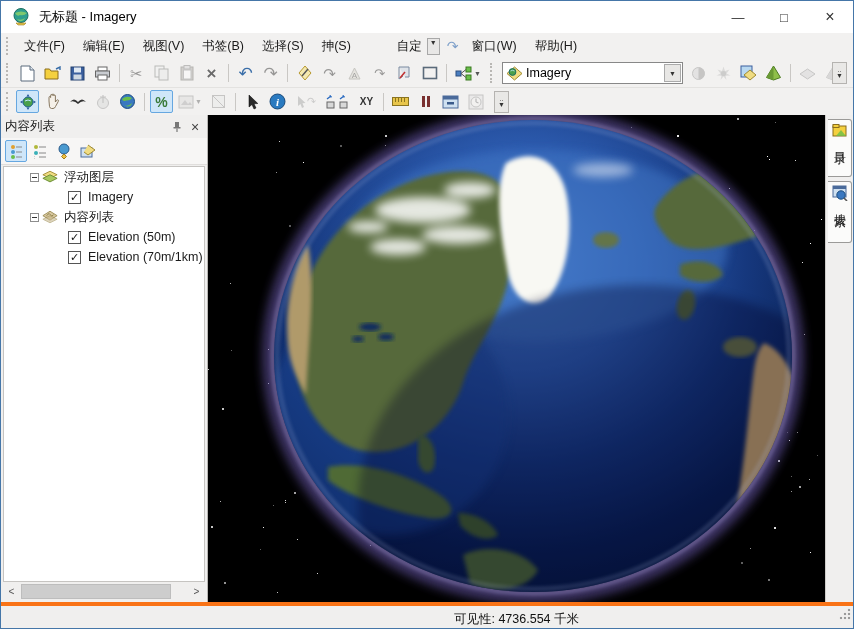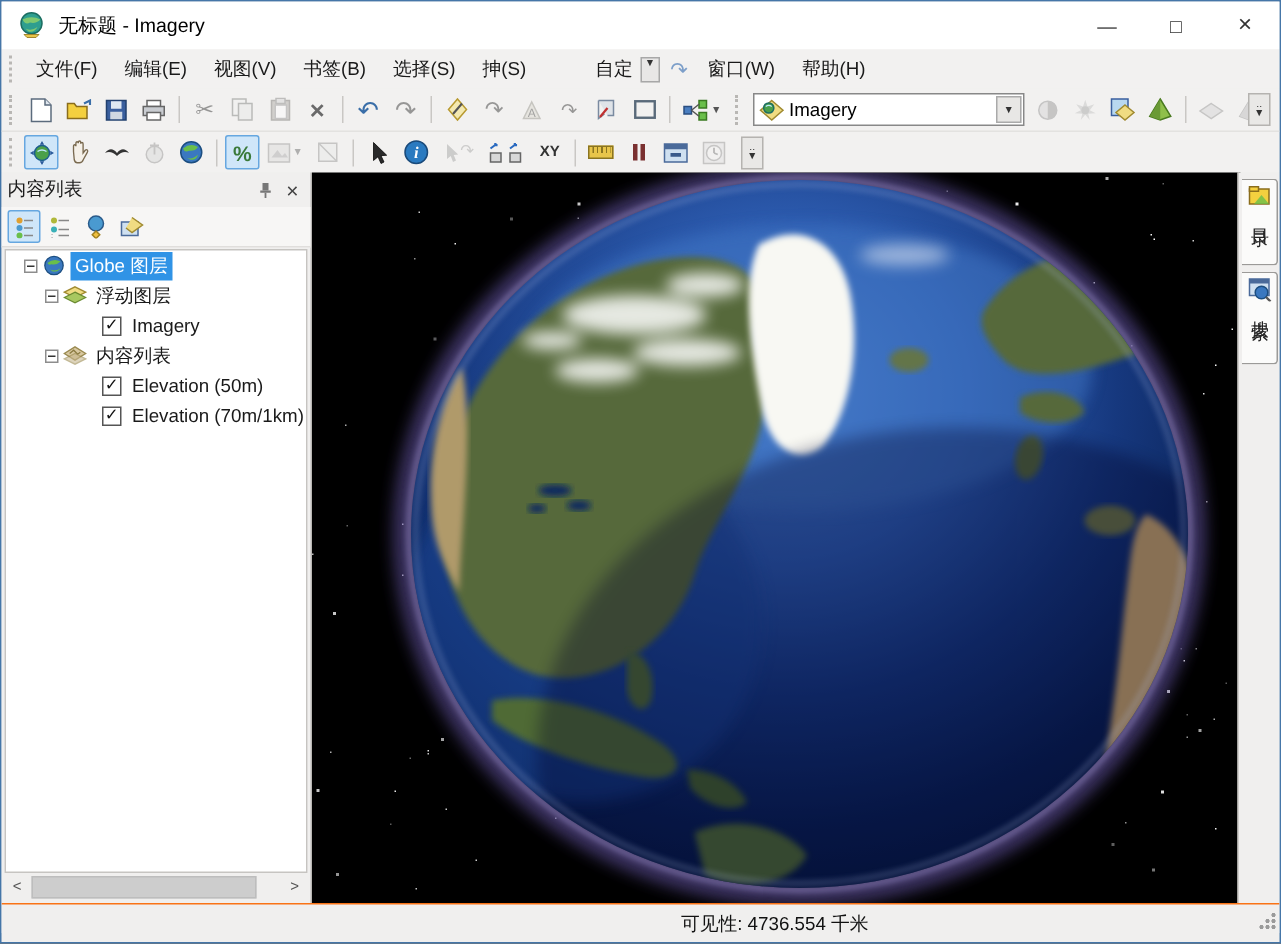--- a/index.html
+++ b/index.html
@@ -63,21 +63,21 @@
   .viewport{position:absolute;left:207px;top:114px;width:619px;height:487px;background:#000;overflow:hidden}
   #starfield i{position:absolute;background:#fff;display:block}
   .globe-svg{position:absolute;left:0;top:0}
   
   .right-strip{position:absolute;right:0;top:114px;width:28px;height:487px;background:#f0efee;border-left:1px solid #cfcdca}
   .side-tab{position:absolute;left:2px;width:24px;border:1px solid #9b9a98;border-left:none;background:#fbfbfa;border-radius:0 3px 3px 0;
     display:flex;flex-direction:column;align-items:center;padding:3px 0}
   .side-tab .ticon{width:16px;height:16px;margin-bottom:3px}
   .vtext{writing-mode:vertical-rl;font-size:12px;letter-spacing:2px;color:#222}
   
-  .statusbar{position:absolute;left:0;right:0;top:601px;height:20px;background:#f0efee;border-top:1px solid #f97316}
+  .statusbar{position:absolute;left:0;right:0;top:601px;height:20px;background:#f0efee;border-top:4px solid #f97316}
   .status-text{position:absolute;left:207px;right:28px;text-align:center;line-height:26px;font-size:12.5px;color:#111}
   .resize-grip{position:absolute;right:2px;bottom:2px;width:13px;height:13px;
     background:
       radial-gradient(circle at 11px 11px,#9a9a9a 1.2px,transparent 1.6px),
       radial-gradient(circle at 7px 11px,#9a9a9a 1.2px,transparent 1.6px),
       radial-gradient(circle at 11px 7px,#9a9a9a 1.2px,transparent 1.6px),
       radial-gradient(circle at 3px 11px,#9a9a9a 1.2px,transparent 1.6px),
       radial-gradient(circle at 7px 7px,#9a9a9a 1.2px,transparent 1.6px),
       radial-gradient(circle at 11px 3px,#9a9a9a 1.2px,transparent 1.6px)}
   .ruler-icon{width:17px;height:9px;background:#e8c54a;border:1px solid #8a7420;position:relative}
@@ -420,29 +420,20 @@
     <div class="toc-tbtn">
       <svg width="16" height="15" viewBox="0 0 16 15">
         <rect x="1" y="4" width="11" height="9" fill="#cfe0f0" stroke="#4a6a9a"></rect>
         <path d="M8 1 L15 6 L8 11 L4 8" fill="#f0dc82" stroke="#a08a30"></path>
       </svg>
     </div>
   </div>
 
   <div class="toc-tree">
 
-    <div class="trow" style="padding-left:12px">
-      <span class="expander"></span>
-      <svg class="tree-icon" viewBox="0 0 16 16">
-        <circle cx="8" cy="8" r="7" fill="#3a78c0" stroke="#1c4e80"></circle>
-        <path d="M3 6 Q8 2 13 5 Q10 8 6 7 Q4 8 3 6Z" fill="#6abf4a"></path>
-        <path d="M5 11 Q9 13 13 10 Q11 13 7 12.5Z" fill="#6abf4a"></path>
-      </svg>
-      <span class="tlabel selected">Globe 图层</span>
-    </div>
 
 
     <div class="trow" style="padding-left:26px">
       <span class="expander"></span>
       <svg class="tree-icon" viewBox="0 0 18 15">
         <path d="M9 1 L17 5 L9 9 L1 5 Z" fill="#f0dc82" stroke="#a08a30"></path>
         <path d="M9 5 L17 9 L9 13 L1 9 Z" fill="#a8c860" stroke="#6a8a30"></path>
       </svg>
       <span class="tlabel">浮动图层</span>
     </div>

